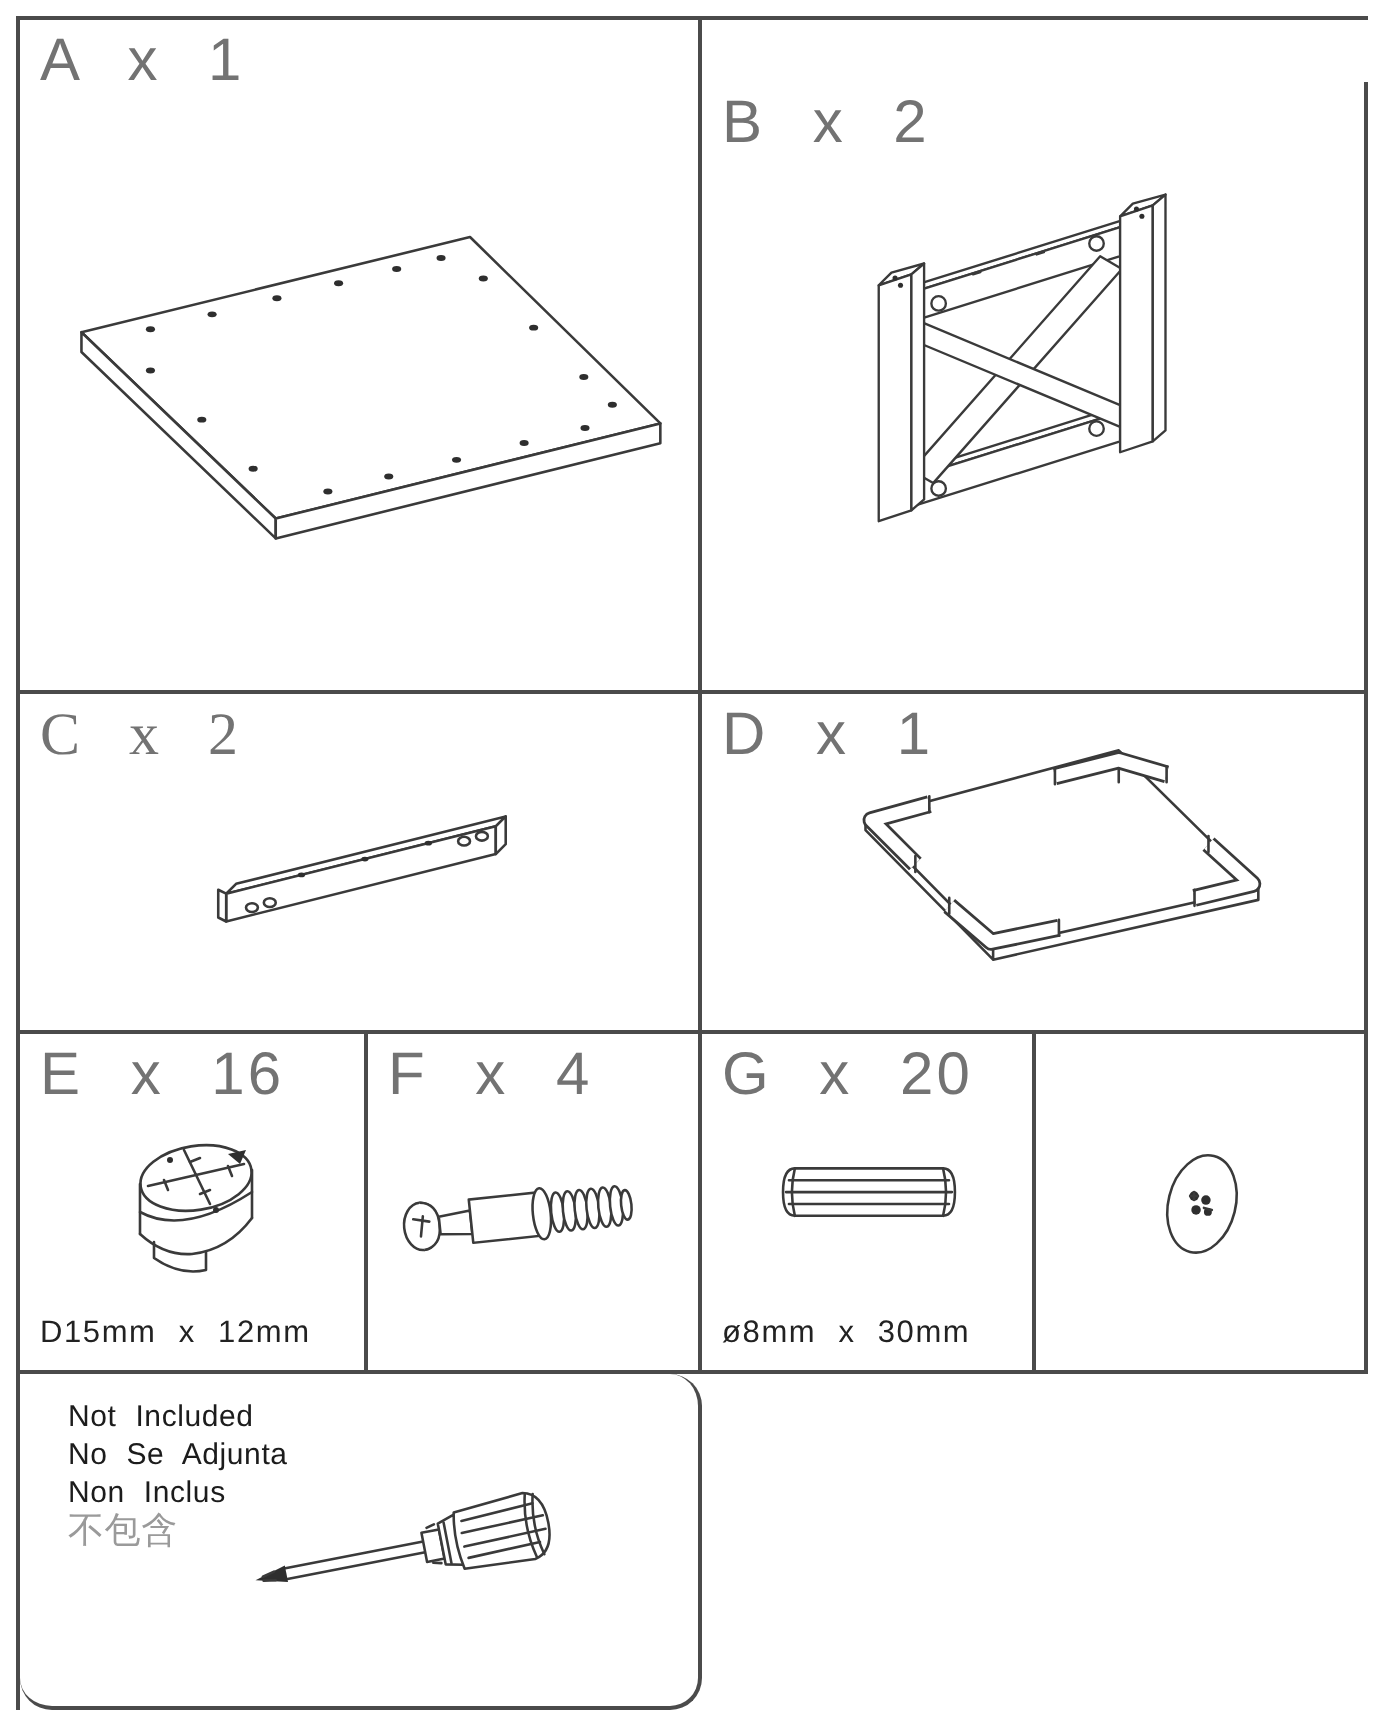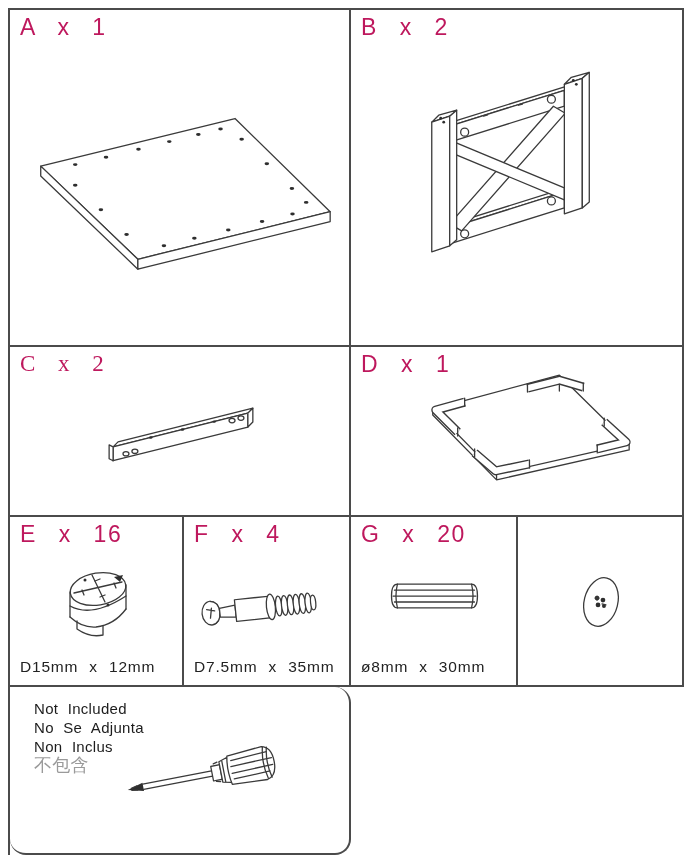--- a/index.html
+++ b/index.html
@@ -17,33 +17,33 @@
   }
   .cell{
     position:relative;
     border-right:2px solid #4b4b4b;
     border-bottom:2px solid #4b4b4b;
     box-sizing:border-box;
     background:#fff;
   }
   .cell.no-border{border:none;background:#fff;}
   .cell-a{grid-column:1/3;grid-row:1;}
-  .cell-b{grid-column:3/5;grid-row:1;}
+  .cell-b{grid-column:3/5;grid-row:1;margin-top:31px;}
   .cell-c{grid-column:1/3;grid-row:2;font-family:Liberation Serif, serif;}
   .cell-d{grid-column:3/5;grid-row:2;}
   .cell-e{grid-column:1;grid-row:3;}
   .cell-f{grid-column:2;grid-row:3;}
   .cell-g{grid-column:3;grid-row:3;}
   .cell-h{grid-column:4;grid-row:3;}
   .cell-ni{grid-column:1/3;grid-row:4;border-radius:16px;}
   .cell-empty{grid-column:3/5;grid-row:4;}
   .part-label{
     position:absolute;top:4px;left:10px;
-    font-size:23px;letter-spacing:1.5px;word-spacing:14px;
-    color:#be185d;white-space:nowrap;z-index:3;
+    font-size:30px;letter-spacing:1.5px;word-spacing:14px;
+    color:#737373;white-space:nowrap;z-index:3;
   }
   .dim-label{
     position:absolute;bottom:9px;left:10px;
     font-size:15.5px;letter-spacing:0.8px;word-spacing:6px;
     color:#222;white-space:nowrap;z-index:3;
   }
   .drawing{position:absolute;left:0;top:0;width:100%;height:100%;z-index:1;}
   .ni-text{
     position:absolute;left:24px;top:12px;z-index:3;
     font-size:15px;line-height:19px;letter-spacing:0.3px;word-spacing:5px;
@@ -201,21 +201,20 @@
         <polygon points="104,60 113,58 110,65"></polygon>
         <circle cx="75" cy="63" r="1.5"></circle>
           <circle cx="98" cy="88" r="1.5"></circle>
       </g>
     </svg>
   <div class="dim-label">D15mm x 12mm</div>
     </div>
 
   <div class="cell cell-f">
     <div class="part-label">F x 4</div>
-    <div class="dim-label">D7.5mm x 35mm</div>
     <svg class="drawing" viewBox="0 0 167 170">
       <g transform="rotate(-6 78 92)">
         <g class="face">
           <ellipse cx="27" cy="92" rx="9" ry="12"></ellipse>
           <path d="M27,80 q9,1 9,12 q0,11 -9,12"></path>
           <polygon points="36,88 52,86.5 52,98.5 36,97"></polygon>
           <polygon points="52,81 86,81 86,103 52,103"></polygon>
           <ellipse cx="88" cy="92" rx="4.5" ry="13"></ellipse>
         </g>
         <g class="face" stroke-width="1.1">

